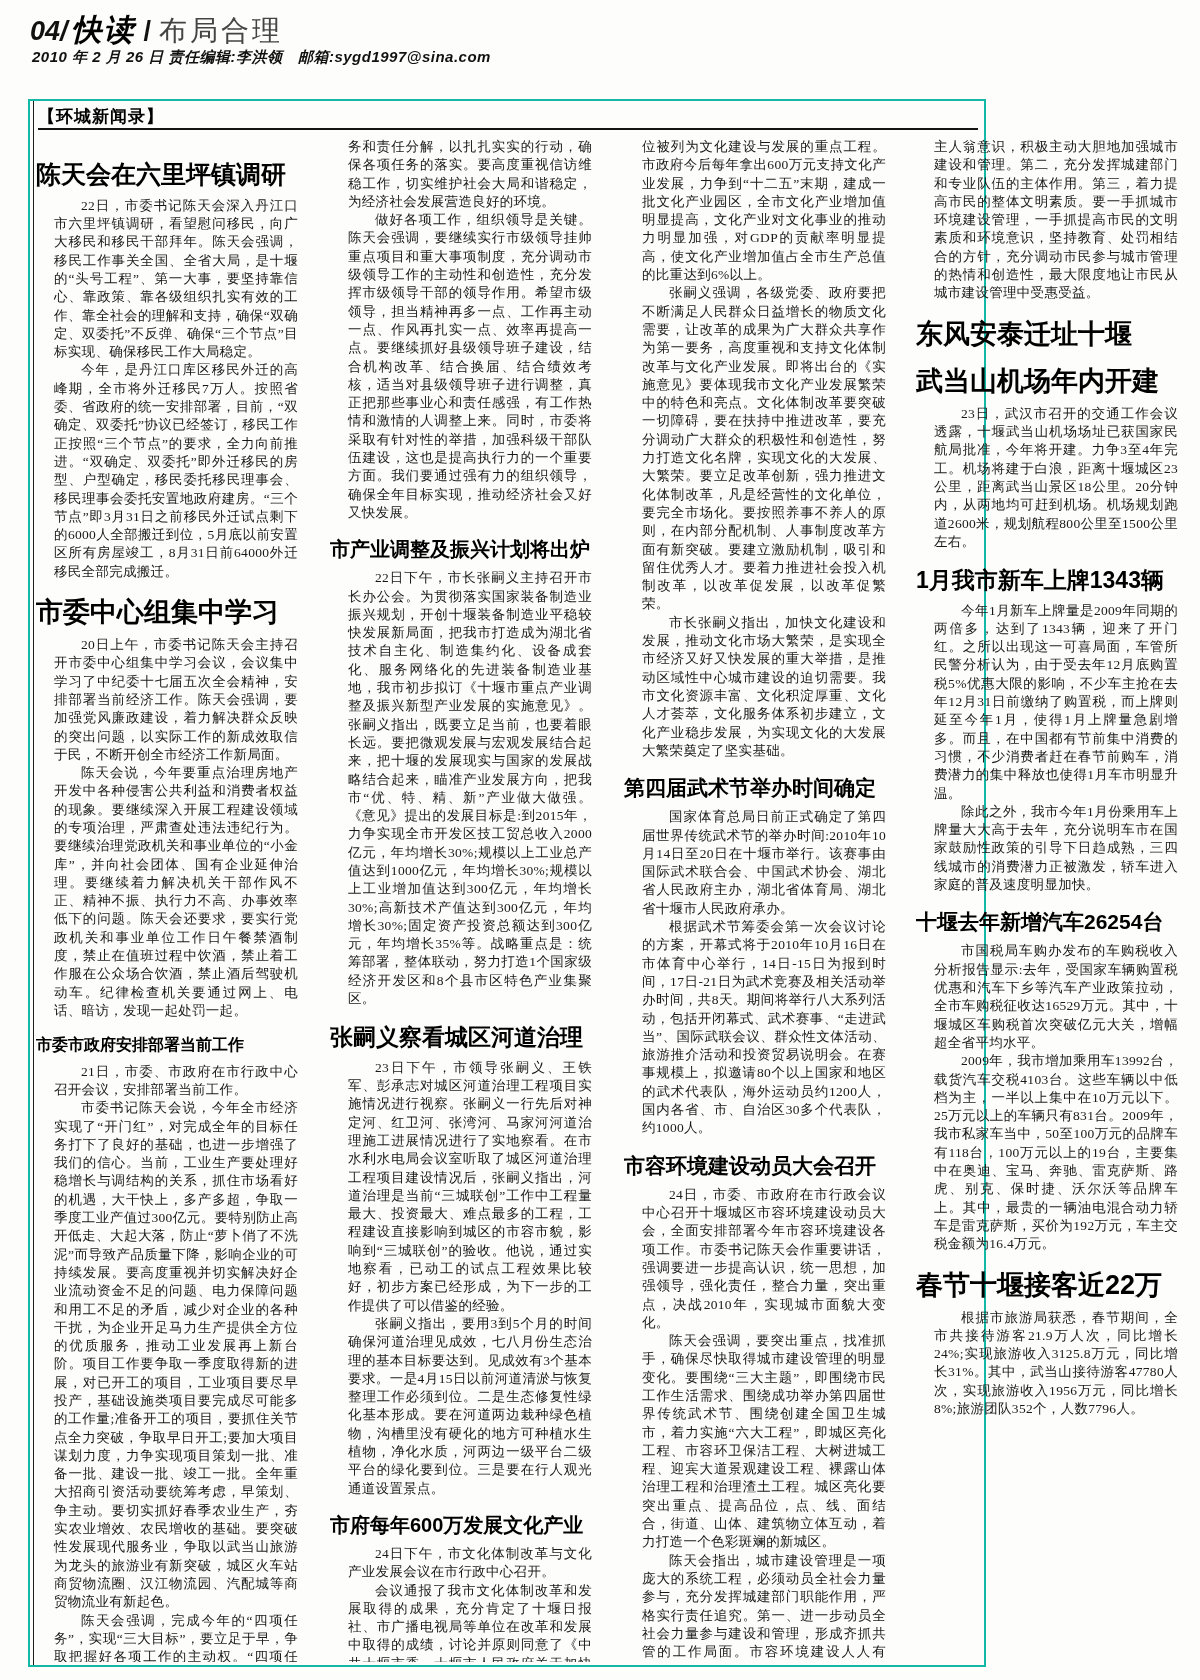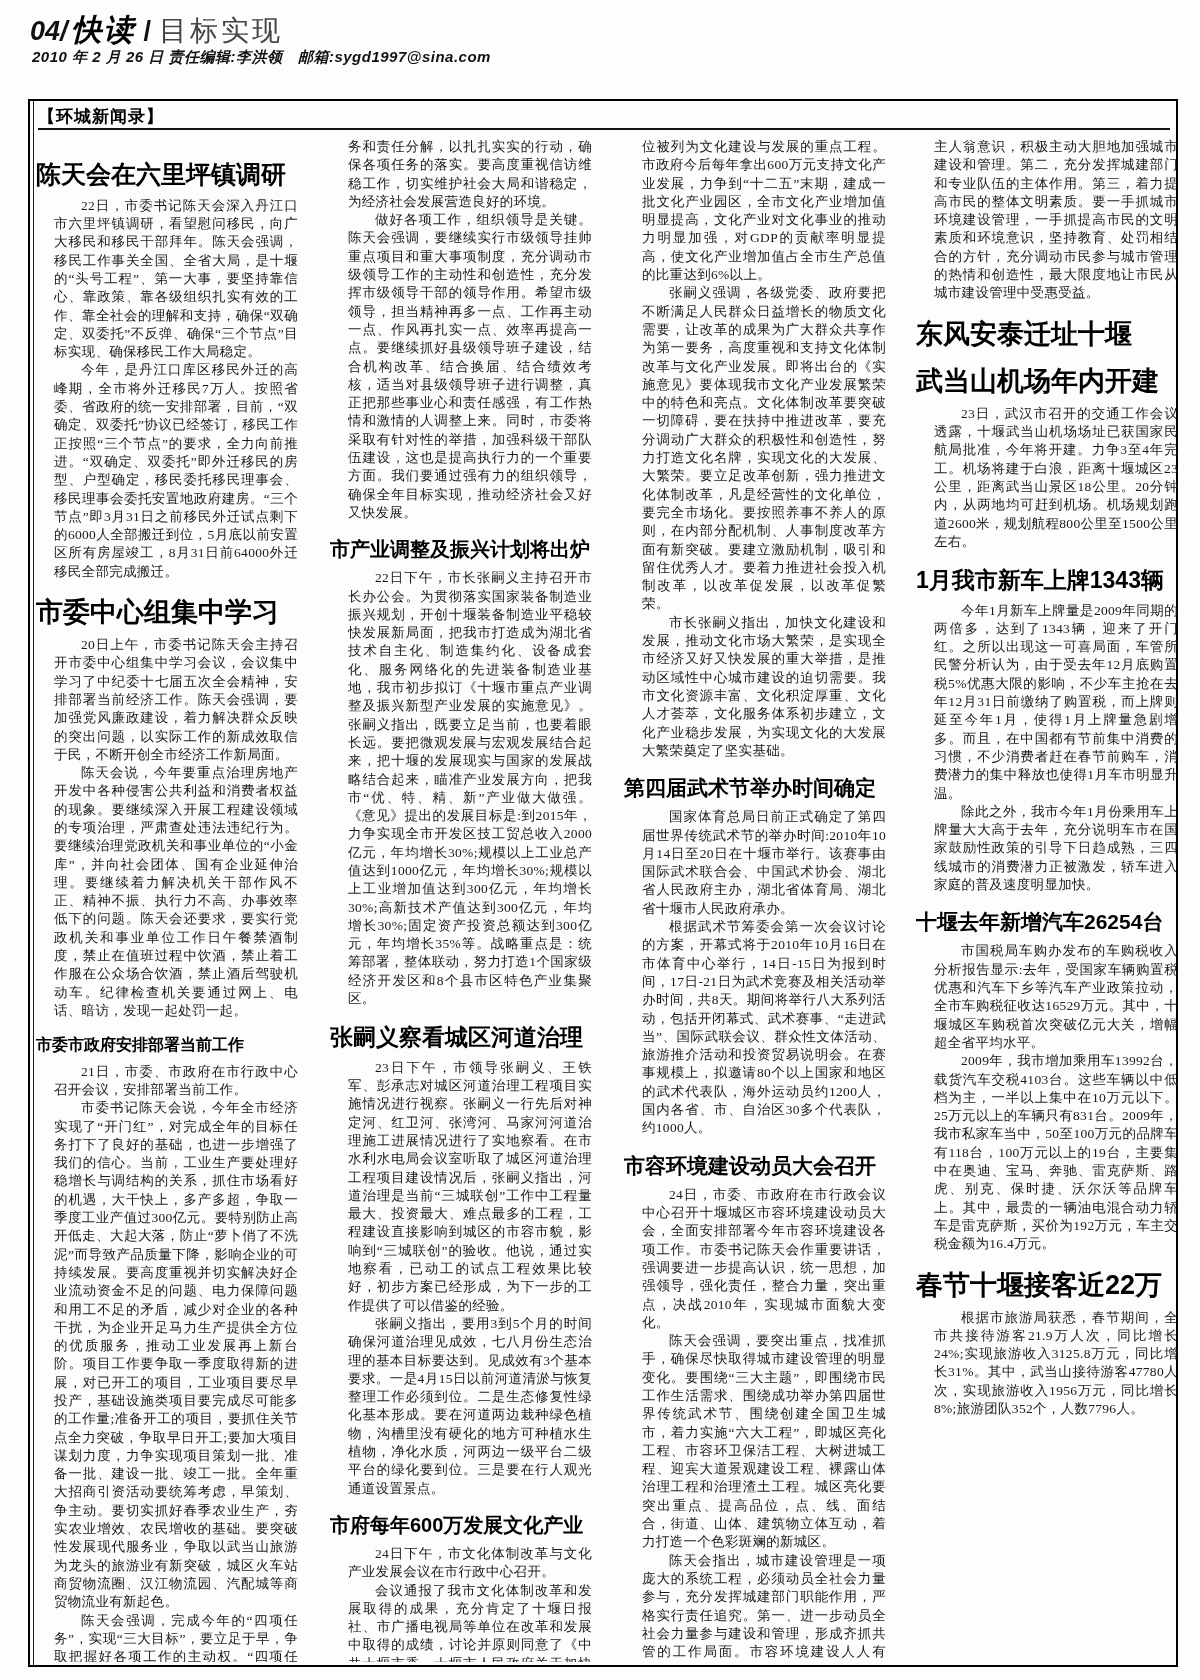--- a/index.html
+++ b/index.html
@@ -15,22 +15,22 @@
   .mh-section{font:italic bold 30px "Liberation Sans",sans-serif;color:#000;letter-spacing:2px;}
   .mh-sep{font:bold 27px "Liberation Sans",sans-serif;color:#111;padding:0 4px;}
   .mh-pub{font:400 28px "Liberation Sans",sans-serif;color:#444;letter-spacing:3px;}
   .dateline{
     position:absolute;left:32px;top:48px;
     font:italic bold 15px "Liberation Sans",sans-serif;color:#111;
     letter-spacing:0.5px;white-space:nowrap;
   }
   
   .news-box{
-    position:absolute;left:28px;top:99px;width:1150px;height:1568px;
-    border:2px solid #000000;background:transparent;box-sizing:border-box;
+    position:absolute;left:28px;top:99px;width:958px;height:1568px;
+    border:2px solid #14b8a6;background:transparent;box-sizing:border-box;
   }
   
   .news-box::after{
     content:"";position:absolute;left:3px;top:0;bottom:0;width:1px;background:#1b1b1b;
   }
   .box-label{
     position:absolute;left:8px;top:4px;
     font:bold 17px "Liberation Sans",sans-serif;color:#000;letter-spacing:1px;
   }
   .box-rule{position:absolute;left:8px;right:6px;top:27px;height:2px;background:#141414;}
@@ -50,21 +50,21 @@
   }
   .body-para.cont{text-indent:0;}
 </style>
 </head>
 <body>
 
 <div class="masthead">
   <span class="mh-page">04/</span>
   <span class="mh-section">快读</span>
   <span class="mh-sep">/</span>
-  <span class="mh-pub">目标实现</span>
+  <span class="mh-pub">布局合理</span>
 </div>
 <div class="dateline">2010 年 2 月 26 日 责任编辑:李洪领　邮箱:sygd1997@sina.com</div>
 
 <div class="news-box">
   <span class="box-label">【环城新闻录】</span>
   <div class="box-rule"></div>
 </div>
 
 <div class="news-col col-1">
     <h2 class="headline" style="font-size: 25px;">陈天会在六里坪镇调研</h2>

